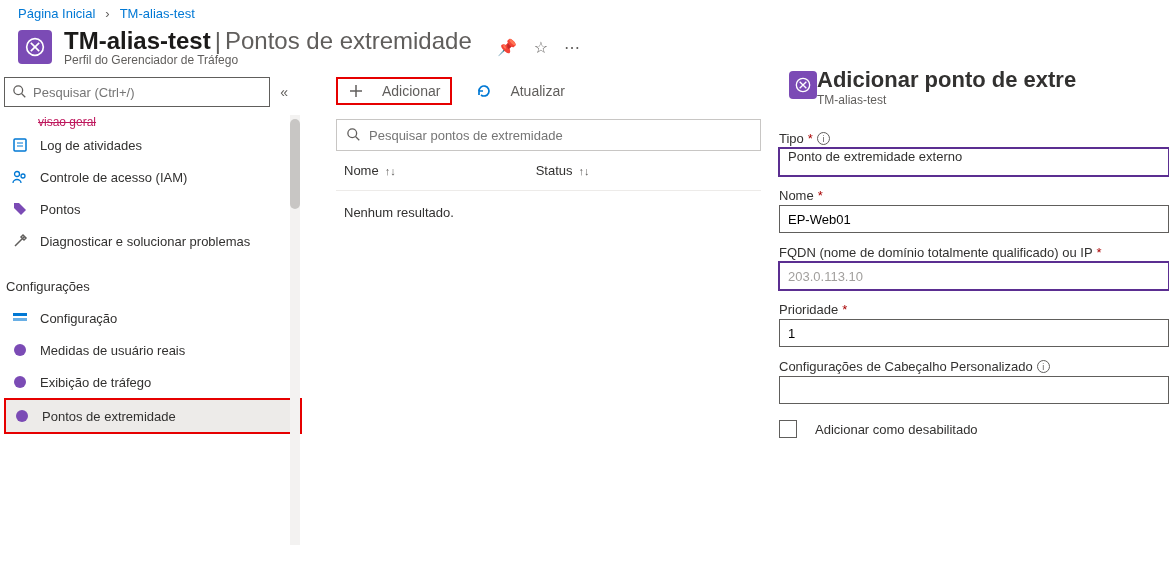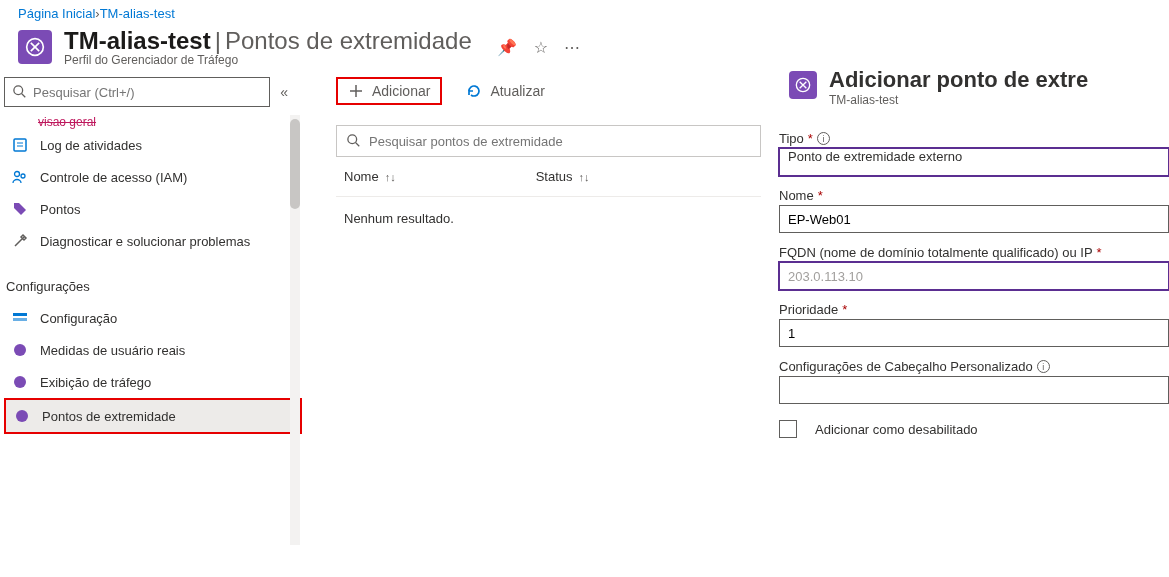--- a/index.html
+++ b/index.html
@@ -9,21 +9,21 @@
   color: #323130;
   width: 1169px;
   height: 577px;
   overflow: hidden;
   background: #fff;
   position: relative;
 }
 .breadcrumb {
   display: flex;
   align-items: center;
-  gap: 0;
+  gap: 10px;
   padding: 6px 18px 2px 18px;
   font-size: 13px;
 }
 .breadcrumb .link { color: #0078d4; cursor: pointer; }
 .breadcrumb .sep { color: #605e5c; }
 .header {
   display: flex;
   align-items: center;
   padding: 4px 18px 0 18px;
   gap: 12px;
@@ -89,49 +89,49 @@
   background: #c8c6c4; border-radius: 5px;
 }
 
 
 .mid {
   flex: 1; padding: 10px 18px 0 34px;
   border-left: none;
 }
 .toolbar { display: flex; gap: 14px; align-items: center; }
 .tb-btn {
-  display: flex; align-items: center; gap: 8px;
+  display: flex; align-items: center; gap: 18px;
   padding: 4px 10px; cursor: pointer;
   color: #605e5c; font-size: 14px;
 }
 .tb-btn.highlight { border: 2px solid #e60000; }
 .tb-btn svg { width: 16px; height: 16px; }
 .search-ep {
-  margin-top: 20px;
+  margin-top: 14px;
   border: 1px solid #c8c6c4; display: flex; align-items: center;
   height: 32px; padding: 0 10px; gap: 8px;
 }
 .search-ep input { border:none; outline:none; font:inherit; flex:1; }
 .grid-head {
   display: flex; gap: 140px; padding: 12px 8px;
   border-bottom: 1px solid #edebe9;
   color: #323130; font-weight: 400;
 }
 .col { display:flex; align-items:center; gap:6px; }
 .sort-ico { font-size: 11px; color: #605e5c; }
 .empty { padding: 14px 8px; color: #323130; }
 
 
 .panel {
   width: 390px; flex-shrink: 0;
   border-left: none;
   padding: 0 0 0 0;
 }
 .panel-head {
-  display: flex; gap: 12px; align-items: flex-start;
+  display: flex; gap: 0; align-items: flex-start;
   padding: 0 0 6px 10px;
 }
 .panel-icon {
   width: 28px; height: 28px; border-radius: 4px;
   background: #7b4bb5; display:flex; align-items:center; justify-content:center;
   margin-top: 4px;
 }
 .panel-icon svg { fill:#fff; width:16px; height:16px;}
 .panel-title { font-size: 22px; font-weight: 600; white-space: nowrap; }
 .panel-sub { font-size: 12px; color: #605e5c; }

